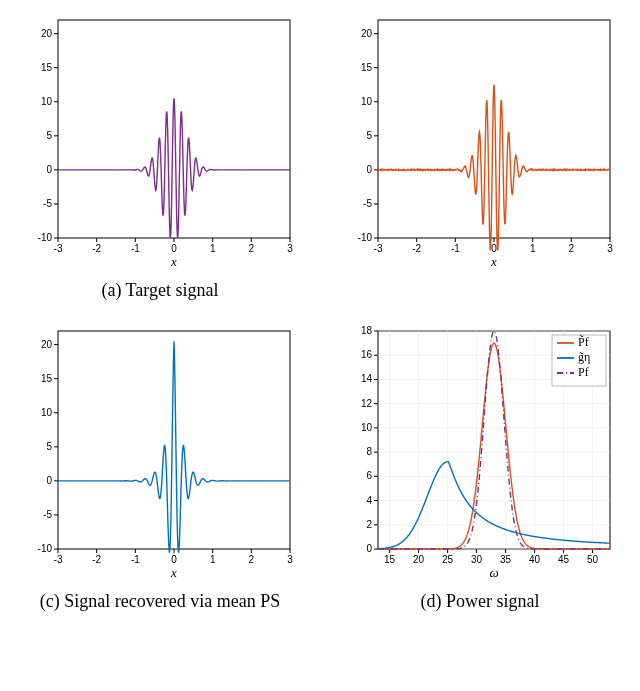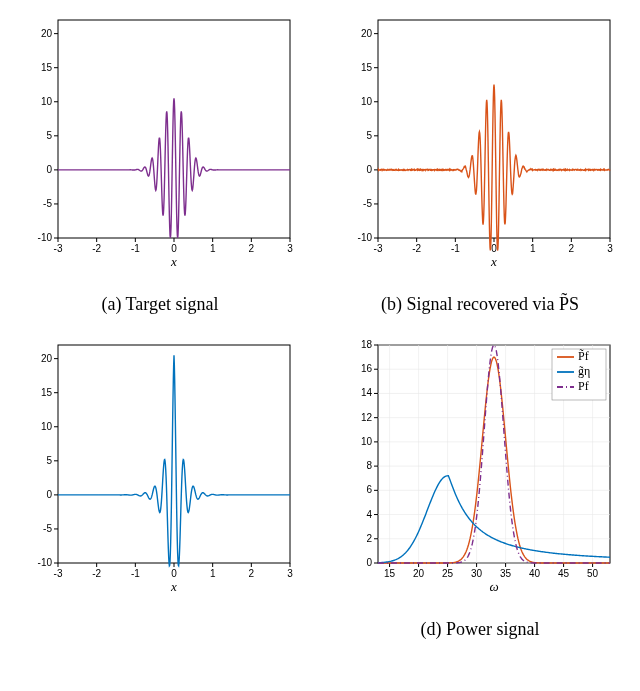--- a/index.html
+++ b/index.html
@@ -13,21 +13,21 @@
   .grid {
     display: grid;
     grid-template-columns: 1fr 1fr;
     grid-gap: 20px 30px;
     justify-items: center;
   }
   .panel { display:flex; flex-direction:column; align-items:center; }
   .caption {
     font-size: 18px;
     font-family: "Times New Roman", Times, serif;
-    margin-top: 24px;
+    margin-top: 10px;
     color: #000;
   }
   svg { display:block; }
   .plot-bg { fill:#fff; stroke:#000; stroke-width:1; }
   .tick { stroke:#000; stroke-width:1; }
   .ticklabel { font-family: Arial, Helvetica, sans-serif; font-size:10px; fill:#000; }
   .axislabel { font-family: "Times New Roman", Times, serif; font-style:italic; font-size:13px; fill:#000; }
   .legend-box { fill:#fff; stroke:#777; stroke-width:0.5; }
   .legend-text { font-family: "Times New Roman", Times, serif; font-size:12px; fill:#000;}
 </style>
@@ -98,21 +98,20 @@
         <text class="ticklabel" x="32" y="128.8125" text-anchor="end">5</text>
         <line class="tick" x1="34" y1="91.75" x2="38" y2="91.75"></line>
         <text class="ticklabel" x="32" y="94.75" text-anchor="end">10</text>
         <line class="tick" x1="34" y1="57.6875" x2="38" y2="57.6875"></line>
         <text class="ticklabel" x="32" y="60.6875" text-anchor="end">15</text>
         <line class="tick" x1="34" y1="23.625" x2="38" y2="23.625"></line>
         <text class="ticklabel" x="32" y="26.625" text-anchor="end">20</text>
         <path d="M38.00 160.39 L38.33 159.44 L38.66 160.33 L38.99 159.82 L39.33 160.00 L39.66 159.92 L39.99 159.75 L40.32 160.22 L40.65 160.05 L40.98 159.83 L41.31 159.39 L41.65 159.55 L41.98 160.20 L42.31 159.37 L42.64 159.55 L42.97 159.93 L43.30 159.44 L43.63 159.94 L43.97 159.73 L44.30 160.06 L44.63 159.61 L44.96 159.82 L45.29 159.71 L45.62 159.96 L45.95 160.25 L46.29 160.05 L46.62 159.88 L46.95 160.39 L47.28 160.22 L47.61 159.96 L47.94 159.38 L48.27 159.65 L48.61 160.09 L48.94 159.96 L49.27 160.18 L49.60 159.80 L49.93 159.38 L50.26 159.45 L50.59 159.91 L50.93 159.60 L51.26 159.78 L51.59 159.43 L51.92 159.92 L52.25 160.17 L52.58 159.68 L52.91 159.57 L53.25 160.10 L53.58 159.86 L53.91 160.24 L54.24 160.27 L54.57 160.08 L54.90 160.27 L55.23 159.56 L55.57 159.82 L55.90 159.97 L56.23 159.49 L56.56 159.90 L56.89 160.16 L57.22 160.07 L57.55 160.21 L57.89 160.21 L58.22 160.30 L58.55 159.56 L58.88 160.37 L59.21 160.30 L59.54 160.31 L59.87 159.78 L60.21 160.14 L60.54 159.99 L60.87 160.05 L61.20 160.01 L61.53 159.87 L61.86 160.21 L62.19 160.36 L62.53 160.19 L62.86 159.78 L63.19 160.23 L63.52 159.68 L63.85 160.20 L64.18 160.34 L64.51 159.64 L64.85 159.95 L65.18 160.29 L65.51 160.10 L65.84 160.29 L66.17 160.00 L66.50 159.89 L66.83 160.02 L67.17 159.93 L67.50 159.44 L67.83 159.55 L68.16 160.24 L68.49 159.84 L68.82 159.63 L69.15 159.59 L69.49 159.62 L69.82 159.44 L70.15 160.24 L70.48 160.33 L70.81 159.89 L71.14 160.12 L71.47 159.43 L71.81 160.31 L72.14 160.22 L72.47 159.88 L72.80 159.47 L73.13 160.03 L73.46 159.80 L73.79 159.65 L74.13 159.42 L74.46 160.17 L74.79 159.73 L75.12 160.34 L75.45 160.35 L75.78 159.88 L76.11 159.92 L76.45 159.91 L76.78 159.45 L77.11 159.98 L77.44 159.37 L77.77 160.11 L78.10 159.61 L78.43 159.39 L78.77 160.28 L79.10 160.38 L79.43 159.64 L79.76 160.07 L80.09 160.17 L80.42 159.43 L80.75 160.11 L81.09 159.94 L81.42 159.55 L81.75 159.59 L82.08 160.37 L82.41 159.81 L82.74 159.55 L83.07 160.24 L83.41 159.56 L83.74 159.54 L84.07 160.19 L84.40 159.94 L84.73 159.59 L85.06 159.60 L85.39 159.50 L85.73 160.30 L86.06 159.65 L86.39 159.53 L86.72 159.44 L87.05 159.77 L87.38 159.89 L87.71 159.46 L88.05 160.37 L88.38 160.30 L88.71 159.66 L89.04 159.85 L89.37 159.47 L89.70 159.42 L90.03 159.85 L90.37 160.13 L90.70 160.05 L91.03 159.46 L91.36 159.82 L91.69 160.31 L92.02 159.86 L92.35 160.20 L92.69 159.92 L93.02 159.64 L93.35 159.62 L93.68 159.87 L94.01 159.70 L94.34 160.36 L94.67 159.65 L95.01 159.50 L95.34 159.57 L95.67 159.88 L96.00 159.74 L96.33 160.20 L96.66 159.99 L96.99 159.39 L97.33 160.03 L97.66 159.39 L97.99 159.91 L98.32 159.67 L98.65 159.54 L98.98 160.39 L99.31 160.30 L99.65 159.46 L99.98 159.65 L100.31 159.92 L100.64 160.25 L100.97 159.76 L101.30 160.20 L101.63 159.81 L101.97 160.29 L102.30 159.39 L102.63 159.74 L102.96 160.07 L103.29 159.57 L103.62 160.22 L103.95 159.91 L104.29 159.79 L104.62 160.21 L104.95 159.86 L105.28 160.02 L105.61 159.51 L105.94 159.75 L106.27 160.13 L106.61 159.50 L106.94 159.41 L107.27 159.97 L107.60 160.12 L107.93 160.17 L108.26 159.54 L108.59 159.55 L108.93 159.75 L109.26 160.11 L109.59 159.32 L109.92 160.21 L110.25 159.44 L110.58 159.95 L110.91 159.69 L111.25 159.85 L111.58 160.08 L111.91 159.66 L112.24 159.96 L112.57 159.98 L112.90 160.45 L113.23 160.05 L113.57 159.73 L113.90 160.19 L114.23 159.71 L114.56 159.98 L114.89 159.75 L115.22 160.01 L115.55 159.97 L115.89 159.60 L116.22 159.86 L116.55 159.57 L116.88 159.25 L117.21 159.42 L117.54 159.12 L117.87 159.11 L118.21 159.41 L118.54 159.95 L118.87 159.90 L119.20 160.17 L119.53 160.05 L119.86 160.15 L120.19 160.85 L120.53 161.06 L120.86 161.04 L121.19 161.56 L121.52 161.16 L121.85 161.57 L122.18 160.24 L122.51 159.76 L122.85 159.24 L123.18 159.06 L123.51 158.50 L123.84 157.67 L124.17 156.80 L124.50 157.00 L124.83 156.27 L125.17 156.03 L125.50 156.57 L125.83 157.82 L126.16 159.43 L126.49 160.56 L126.82 161.72 L127.15 163.28 L127.49 165.00 L127.82 166.38 L128.15 166.93 L128.48 167.50 L128.81 166.96 L129.14 165.99 L129.47 164.39 L129.81 161.74 L130.14 159.38 L130.47 156.53 L130.80 153.30 L131.13 150.69 L131.46 148.07 L131.79 146.55 L132.13 145.86 L132.46 145.92 L132.79 148.10 L133.12 151.36 L133.45 155.62 L133.78 160.46 L134.11 165.61 L134.45 171.30 L134.78 176.00 L135.11 180.33 L135.44 183.28 L135.77 184.56 L136.10 182.88 L136.43 180.76 L136.77 175.36 L137.10 167.87 L137.43 160.40 L137.76 151.33 L138.09 141.81 L138.42 134.11 L138.75 127.40 L139.09 122.89 L139.42 121.80 L139.75 123.22 L140.08 127.58 L140.41 135.16 L140.74 146.04 L141.07 158.11 L141.41 171.51 L141.74 184.63 L142.07 196.18 L142.40 205.34 L142.73 212.43 L143.06 214.62 L143.39 211.70 L143.73 205.03 L144.06 194.38 L144.39 180.09 L144.72 163.67 L145.05 146.42 L145.38 128.81 L145.71 113.53 L146.05 100.75 L146.38 92.72 L146.71 89.95 L147.04 92.57 L147.37 100.87 L147.70 114.82 L148.03 132.00 L148.37 152.23 L148.70 174.30 L149.03 194.56 L149.36 213.77 L149.69 227.74 L150.02 237.56 L150.35 240.50 L150.69 237.28 L151.02 227.84 L151.35 213.02 L151.68 192.74 L152.01 170.50 L152.34 146.71 L152.67 123.84 L153.01 104.11 L153.34 88.37 L153.67 77.98 L154.00 74.53 L154.33 78.20 L154.66 87.81 L154.99 103.92 L155.33 124.04 L155.66 146.80 L155.99 170.05 L156.32 192.84 L156.65 213.12 L156.98 228.19 L157.31 237.77 L157.65 240.54 L157.98 237.62 L158.31 228.63 L158.64 213.29 L158.97 195.40 L159.30 174.10 L159.63 152.98 L159.97 131.86 L160.30 114.44 L160.63 100.81 L160.96 93.02 L161.29 89.70 L161.62 92.83 L161.95 101.18 L162.29 112.93 L162.62 129.00 L162.95 146.36 L163.28 163.56 L163.61 180.55 L163.94 194.26 L164.27 205.94 L164.61 212.55 L164.94 214.47 L165.27 212.41 L165.60 205.48 L165.93 196.52 L166.26 184.00 L166.59 171.26 L166.93 157.90 L167.26 145.95 L167.59 135.90 L167.92 128.09 L168.25 123.35 L168.58 121.77 L168.91 123.43 L169.25 127.31 L169.58 134.03 L169.91 141.89 L170.24 150.88 L170.57 160.43 L170.90 168.02 L171.23 175.07 L171.57 180.16 L171.90 183.42 L172.23 184.28 L172.56 183.83 L172.89 180.29 L173.22 176.03 L173.55 171.39 L173.89 165.94 L174.22 160.64 L174.55 155.08 L174.88 150.81 L175.21 148.35 L175.54 146.16 L175.87 145.33 L176.21 146.05 L176.54 147.89 L176.87 150.15 L177.20 153.32 L177.53 156.38 L177.86 159.48 L178.19 161.83 L178.53 164.80 L178.86 166.16 L179.19 166.86 L179.52 166.92 L179.85 166.47 L180.18 165.82 L180.51 164.57 L180.85 163.86 L181.18 162.24 L181.51 160.57 L181.84 158.69 L182.17 158.29 L182.50 156.91 L182.83 156.37 L183.17 156.15 L183.50 156.30 L183.83 157.19 L184.16 157.07 L184.49 158.66 L184.82 158.55 L185.15 159.35 L185.49 159.73 L185.82 160.40 L186.15 160.84 L186.48 161.38 L186.81 161.81 L187.14 161.10 L187.47 161.09 L187.81 160.65 L188.14 160.41 L188.47 160.12 L188.80 160.04 L189.13 160.02 L189.46 159.47 L189.79 159.50 L190.13 159.69 L190.46 159.49 L190.79 158.85 L191.12 159.42 L191.45 159.34 L191.78 159.16 L192.11 159.88 L192.45 159.41 L192.78 160.41 L193.11 160.07 L193.44 159.86 L193.77 159.86 L194.10 159.79 L194.43 159.71 L194.77 159.75 L195.10 160.03 L195.43 159.60 L195.76 159.86 L196.09 159.73 L196.42 160.12 L196.75 159.85 L197.09 159.62 L197.42 159.51 L197.75 160.29 L198.08 159.81 L198.41 159.41 L198.74 159.57 L199.07 159.54 L199.41 160.06 L199.74 159.89 L200.07 159.44 L200.40 159.60 L200.73 160.19 L201.06 159.89 L201.39 159.77 L201.73 159.44 L202.06 159.96 L202.39 159.40 L202.72 159.81 L203.05 160.08 L203.38 159.39 L203.71 159.76 L204.05 159.79 L204.38 159.88 L204.71 160.14 L205.04 160.09 L205.37 160.16 L205.70 159.55 L206.03 159.52 L206.37 159.39 L206.70 160.01 L207.03 159.44 L207.36 159.73 L207.69 159.89 L208.02 159.46 L208.35 159.48 L208.69 159.98 L209.02 159.90 L209.35 160.27 L209.68 160.15 L210.01 160.30 L210.34 159.92 L210.67 159.50 L211.01 160.00 L211.34 159.87 L211.67 159.60 L212.00 160.09 L212.33 159.95 L212.66 159.67 L212.99 160.35 L213.33 159.44 L213.66 160.04 L213.99 159.46 L214.32 160.33 L214.65 160.32 L214.98 159.69 L215.31 159.38 L215.65 159.99 L215.98 159.76 L216.31 160.04 L216.64 160.33 L216.97 160.02 L217.30 160.06 L217.63 160.31 L217.97 160.39 L218.30 159.72 L218.63 159.64 L218.96 160.04 L219.29 160.00 L219.62 159.55 L219.95 160.14 L220.29 159.83 L220.62 159.37 L220.95 159.47 L221.28 159.83 L221.61 160.37 L221.94 159.78 L222.27 159.73 L222.61 159.96 L222.94 159.72 L223.27 159.48 L223.60 159.39 L223.93 160.07 L224.26 159.97 L224.59 160.29 L224.93 159.49 L225.26 160.19 L225.59 159.37 L225.92 159.92 L226.25 160.23 L226.58 160.11 L226.91 160.32 L227.25 159.44 L227.58 160.03 L227.91 160.09 L228.24 159.76 L228.57 159.87 L228.90 159.93 L229.23 159.65 L229.57 160.26 L229.90 159.67 L230.23 160.02 L230.56 160.02 L230.89 159.94 L231.22 160.26 L231.55 160.10 L231.89 159.99 L232.22 159.45 L232.55 160.06 L232.88 159.69 L233.21 159.37 L233.54 159.55 L233.87 159.87 L234.21 160.14 L234.54 159.59 L234.87 159.53 L235.20 159.45 L235.53 159.54 L235.86 159.47 L236.19 160.01 L236.53 160.11 L236.86 159.70 L237.19 159.91 L237.52 159.94 L237.85 159.45 L238.18 160.05 L238.51 159.91 L238.85 160.02 L239.18 160.12 L239.51 159.74 L239.84 159.81 L240.17 160.16 L240.50 159.45 L240.83 159.54 L241.17 159.67 L241.50 160.16 L241.83 159.90 L242.16 159.90 L242.49 159.84 L242.82 159.93 L243.15 160.36 L243.49 160.35 L243.82 160.35 L244.15 159.90 L244.48 160.32 L244.81 160.06 L245.14 160.21 L245.47 159.41 L245.81 160.23 L246.14 159.52 L246.47 159.54 L246.80 159.66 L247.13 159.55 L247.46 159.37 L247.79 159.37 L248.13 159.78 L248.46 160.18 L248.79 159.60 L249.12 160.30 L249.45 160.08 L249.78 159.59 L250.11 160.10 L250.45 160.26 L250.78 159.60 L251.11 159.96 L251.44 159.97 L251.77 159.73 L252.10 160.04 L252.43 159.60 L252.77 159.87 L253.10 159.78 L253.43 159.69 L253.76 160.35 L254.09 159.60 L254.42 159.94 L254.75 159.43 L255.09 159.68 L255.42 159.91 L255.75 159.88 L256.08 159.50 L256.41 159.44 L256.74 159.60 L257.07 159.68 L257.41 160.10 L257.74 160.22 L258.07 159.71 L258.40 160.08 L258.73 159.80 L259.06 159.53 L259.39 159.79 L259.73 160.25 L260.06 160.13 L260.39 159.42 L260.72 160.27 L261.05 159.89 L261.38 159.47 L261.71 159.57 L262.05 160.02 L262.38 159.99 L262.71 160.10 L263.04 159.88 L263.37 159.39 L263.70 159.96 L264.03 160.16 L264.37 159.49 L264.70 160.23 L265.03 159.83 L265.36 159.95 L265.69 160.05 L266.02 160.03 L266.35 160.06 L266.69 159.83 L267.02 159.83 L267.35 160.03 L267.68 160.02 L268.01 159.54 L268.34 159.61 L268.67 159.38 L269.01 159.81 L269.34 159.85 L269.67 160.14 L270.00 159.46" fill="none" stroke="#d95319" stroke-width="1.4"></path>
         <text class="axislabel" x="154" y="256" text-anchor="middle">x</text>
       </svg>
-      <div class="caption">(b) Signal recovered via P̃S</div>
     </div>
     <div class="panel">
       <svg width="280" height="260">
         <rect class="plot-bg" x="38" y="10" width="232" height="218"></rect>
         <line class="tick" x1="38" y1="228" x2="38" y2="232"></line>
         <text class="ticklabel" x="38" y="242" text-anchor="middle">-3</text>
         <line class="tick" x1="76.66666666666666" y1="228" x2="76.66666666666666" y2="232"></line>
         <text class="ticklabel" x="76.66666666666666" y="242" text-anchor="middle">-2</text>
         <line class="tick" x1="115.33333333333333" y1="228" x2="115.33333333333333" y2="232"></line>
         <text class="ticklabel" x="115.33333333333333" y="242" text-anchor="middle">-1</text>
@@ -134,20 +133,21 @@
         <text class="ticklabel" x="32" y="128.8125" text-anchor="end">5</text>
         <line class="tick" x1="34" y1="91.75" x2="38" y2="91.75"></line>
         <text class="ticklabel" x="32" y="94.75" text-anchor="end">10</text>
         <line class="tick" x1="34" y1="57.6875" x2="38" y2="57.6875"></line>
         <text class="ticklabel" x="32" y="60.6875" text-anchor="end">15</text>
         <line class="tick" x1="34" y1="23.625" x2="38" y2="23.625"></line>
         <text class="ticklabel" x="32" y="26.625" text-anchor="end">20</text>
         <path d="M38.00 159.87 L38.33 159.87 L38.66 159.87 L38.99 159.87 L39.33 159.87 L39.66 159.87 L39.99 159.88 L40.32 159.88 L40.65 159.88 L40.98 159.88 L41.31 159.88 L41.65 159.88 L41.98 159.88 L42.31 159.88 L42.64 159.88 L42.97 159.88 L43.30 159.88 L43.63 159.88 L43.97 159.88 L44.30 159.88 L44.63 159.88 L44.96 159.87 L45.29 159.87 L45.62 159.87 L45.95 159.87 L46.29 159.87 L46.62 159.87 L46.95 159.87 L47.28 159.87 L47.61 159.87 L47.94 159.87 L48.27 159.87 L48.61 159.87 L48.94 159.87 L49.27 159.87 L49.60 159.88 L49.93 159.88 L50.26 159.88 L50.59 159.88 L50.93 159.88 L51.26 159.88 L51.59 159.88 L51.92 159.88 L52.25 159.88 L52.58 159.88 L52.91 159.88 L53.25 159.88 L53.58 159.88 L53.91 159.88 L54.24 159.88 L54.57 159.87 L54.90 159.87 L55.23 159.87 L55.57 159.87 L55.90 159.87 L56.23 159.87 L56.56 159.87 L56.89 159.87 L57.22 159.87 L57.55 159.87 L57.89 159.87 L58.22 159.87 L58.55 159.87 L58.88 159.87 L59.21 159.87 L59.54 159.88 L59.87 159.88 L60.21 159.88 L60.54 159.88 L60.87 159.88 L61.20 159.88 L61.53 159.88 L61.86 159.88 L62.19 159.88 L62.53 159.88 L62.86 159.88 L63.19 159.88 L63.52 159.88 L63.85 159.88 L64.18 159.87 L64.51 159.87 L64.85 159.87 L65.18 159.87 L65.51 159.87 L65.84 159.87 L66.17 159.87 L66.50 159.87 L66.83 159.87 L67.17 159.87 L67.50 159.87 L67.83 159.87 L68.16 159.87 L68.49 159.87 L68.82 159.87 L69.15 159.88 L69.49 159.88 L69.82 159.88 L70.15 159.88 L70.48 159.88 L70.81 159.88 L71.14 159.88 L71.47 159.88 L71.81 159.88 L72.14 159.88 L72.47 159.88 L72.80 159.88 L73.13 159.88 L73.46 159.88 L73.79 159.88 L74.13 159.87 L74.46 159.87 L74.79 159.87 L75.12 159.87 L75.45 159.87 L75.78 159.87 L76.11 159.87 L76.45 159.87 L76.78 159.87 L77.11 159.87 L77.44 159.87 L77.77 159.87 L78.10 159.87 L78.43 159.87 L78.77 159.88 L79.10 159.88 L79.43 159.88 L79.76 159.88 L80.09 159.88 L80.42 159.88 L80.75 159.88 L81.09 159.88 L81.42 159.88 L81.75 159.88 L82.08 159.88 L82.41 159.88 L82.74 159.88 L83.07 159.88 L83.41 159.88 L83.74 159.87 L84.07 159.87 L84.40 159.87 L84.73 159.87 L85.06 159.87 L85.39 159.87 L85.73 159.87 L86.06 159.87 L86.39 159.87 L86.72 159.87 L87.05 159.87 L87.38 159.87 L87.71 159.87 L88.05 159.87 L88.38 159.87 L88.71 159.88 L89.04 159.88 L89.37 159.88 L89.70 159.89 L90.03 159.89 L90.37 159.89 L90.70 159.89 L91.03 159.89 L91.36 159.89 L91.69 159.89 L92.02 159.89 L92.35 159.89 L92.69 159.88 L93.02 159.88 L93.35 159.87 L93.68 159.87 L94.01 159.86 L94.34 159.86 L94.67 159.85 L95.01 159.85 L95.34 159.85 L95.67 159.84 L96.00 159.84 L96.33 159.84 L96.66 159.85 L96.99 159.85 L97.33 159.86 L97.66 159.86 L97.99 159.87 L98.32 159.88 L98.65 159.89 L98.98 159.90 L99.31 159.91 L99.65 159.92 L99.98 159.93 L100.31 159.94 L100.64 159.94 L100.97 159.94 L101.30 159.94 L101.63 159.93 L101.97 159.92 L102.30 159.91 L102.63 159.89 L102.96 159.88 L103.29 159.86 L103.62 159.83 L103.95 159.81 L104.29 159.79 L104.62 159.77 L104.95 159.76 L105.28 159.75 L105.61 159.74 L105.94 159.74 L106.27 159.75 L106.61 159.76 L106.94 159.79 L107.27 159.81 L107.60 159.85 L107.93 159.89 L108.26 159.93 L108.59 159.97 L108.93 160.01 L109.26 160.05 L109.59 160.09 L109.92 160.12 L110.25 160.14 L110.58 160.14 L110.91 160.14 L111.25 160.12 L111.58 160.08 L111.91 160.04 L112.24 159.98 L112.57 159.90 L112.90 159.82 L113.23 159.74 L113.57 159.65 L113.90 159.57 L114.23 159.49 L114.56 159.42 L114.89 159.37 L115.22 159.34 L115.55 159.34 L115.89 159.36 L116.22 159.41 L116.55 159.48 L116.88 159.59 L117.21 159.72 L117.54 159.87 L117.87 160.03 L118.21 160.21 L118.54 160.38 L118.87 160.55 L119.20 160.70 L119.53 160.82 L119.86 160.91 L120.19 160.95 L120.53 160.95 L120.86 160.88 L121.19 160.77 L121.52 160.59 L121.85 160.37 L122.18 160.09 L122.51 159.78 L122.85 159.44 L123.18 159.09 L123.51 158.74 L123.84 158.42 L124.17 158.13 L124.50 157.91 L124.83 157.76 L125.17 157.70 L125.50 157.75 L125.83 157.91 L126.16 158.19 L126.49 158.57 L126.82 159.06 L127.15 159.64 L127.49 160.29 L127.82 160.99 L128.15 161.70 L128.48 162.38 L128.81 163.01 L129.14 163.55 L129.47 163.95 L129.81 164.18 L130.14 164.23 L130.47 164.06 L130.80 163.66 L131.13 163.03 L131.46 162.18 L131.79 161.13 L132.13 159.91 L132.46 158.57 L132.79 157.15 L133.12 155.74 L133.45 154.39 L133.78 153.18 L134.11 152.19 L134.45 151.49 L134.78 151.14 L135.11 151.19 L135.44 151.69 L135.77 152.64 L136.10 154.06 L136.43 155.92 L136.77 158.15 L137.10 160.70 L137.43 163.46 L137.76 166.32 L138.09 169.13 L138.42 171.76 L138.75 174.06 L139.09 175.87 L139.42 177.06 L139.75 177.50 L140.08 177.10 L140.41 175.79 L140.74 173.54 L141.07 170.39 L141.41 166.39 L141.74 161.66 L142.07 156.37 L142.40 150.73 L142.73 144.99 L143.06 139.42 L143.39 134.32 L143.73 130.00 L144.06 126.76 L144.39 124.86 L144.72 124.53 L145.05 125.95 L145.38 129.21 L145.71 134.35 L146.05 141.29 L146.38 149.86 L146.71 159.78 L147.04 170.70 L147.37 182.17 L147.70 193.67 L148.03 204.61 L148.37 214.38 L148.70 222.40 L149.03 228.06 L149.36 230.86 L149.69 230.36 L150.02 226.27 L150.35 218.42 L150.69 206.84 L151.02 191.73 L151.35 173.52 L151.68 152.80 L152.01 130.36 L152.34 107.17 L152.67 84.31 L153.01 62.98 L153.34 44.39 L153.67 29.76 L154.00 20.22 L154.33 29.76 L154.66 44.39 L154.99 62.98 L155.33 84.31 L155.66 107.17 L155.99 130.36 L156.32 152.80 L156.65 173.52 L156.98 191.73 L157.31 206.84 L157.65 218.42 L157.98 226.27 L158.31 230.36 L158.64 230.86 L158.97 228.06 L159.30 222.40 L159.63 214.38 L159.97 204.61 L160.30 193.67 L160.63 182.17 L160.96 170.70 L161.29 159.78 L161.62 149.86 L161.95 141.29 L162.29 134.35 L162.62 129.21 L162.95 125.95 L163.28 124.53 L163.61 124.86 L163.94 126.76 L164.27 130.00 L164.61 134.32 L164.94 139.42 L165.27 144.99 L165.60 150.73 L165.93 156.37 L166.26 161.66 L166.59 166.39 L166.93 170.39 L167.26 173.54 L167.59 175.79 L167.92 177.10 L168.25 177.50 L168.58 177.06 L168.91 175.87 L169.25 174.06 L169.58 171.76 L169.91 169.13 L170.24 166.32 L170.57 163.46 L170.90 160.70 L171.23 158.15 L171.57 155.92 L171.90 154.06 L172.23 152.64 L172.56 151.69 L172.89 151.19 L173.22 151.14 L173.55 151.49 L173.89 152.19 L174.22 153.18 L174.55 154.39 L174.88 155.74 L175.21 157.15 L175.54 158.57 L175.87 159.91 L176.21 161.13 L176.54 162.18 L176.87 163.03 L177.20 163.66 L177.53 164.06 L177.86 164.23 L178.19 164.18 L178.53 163.95 L178.86 163.55 L179.19 163.01 L179.52 162.38 L179.85 161.70 L180.18 160.99 L180.51 160.29 L180.85 159.64 L181.18 159.06 L181.51 158.57 L181.84 158.19 L182.17 157.91 L182.50 157.75 L182.83 157.70 L183.17 157.76 L183.50 157.91 L183.83 158.13 L184.16 158.42 L184.49 158.74 L184.82 159.09 L185.15 159.44 L185.49 159.78 L185.82 160.09 L186.15 160.37 L186.48 160.59 L186.81 160.77 L187.14 160.88 L187.47 160.95 L187.81 160.95 L188.14 160.91 L188.47 160.82 L188.80 160.70 L189.13 160.55 L189.46 160.38 L189.79 160.21 L190.13 160.03 L190.46 159.87 L190.79 159.72 L191.12 159.59 L191.45 159.48 L191.78 159.41 L192.11 159.36 L192.45 159.34 L192.78 159.34 L193.11 159.37 L193.44 159.42 L193.77 159.49 L194.10 159.57 L194.43 159.65 L194.77 159.74 L195.10 159.82 L195.43 159.90 L195.76 159.98 L196.09 160.04 L196.42 160.08 L196.75 160.12 L197.09 160.14 L197.42 160.14 L197.75 160.14 L198.08 160.12 L198.41 160.09 L198.74 160.05 L199.07 160.01 L199.41 159.97 L199.74 159.93 L200.07 159.89 L200.40 159.85 L200.73 159.81 L201.06 159.79 L201.39 159.76 L201.73 159.75 L202.06 159.74 L202.39 159.74 L202.72 159.75 L203.05 159.76 L203.38 159.77 L203.71 159.79 L204.05 159.81 L204.38 159.83 L204.71 159.86 L205.04 159.88 L205.37 159.89 L205.70 159.91 L206.03 159.92 L206.37 159.93 L206.70 159.94 L207.03 159.94 L207.36 159.94 L207.69 159.94 L208.02 159.93 L208.35 159.92 L208.69 159.91 L209.02 159.90 L209.35 159.89 L209.68 159.88 L210.01 159.87 L210.34 159.86 L210.67 159.86 L211.01 159.85 L211.34 159.85 L211.67 159.84 L212.00 159.84 L212.33 159.84 L212.66 159.85 L212.99 159.85 L213.33 159.85 L213.66 159.86 L213.99 159.86 L214.32 159.87 L214.65 159.87 L214.98 159.88 L215.31 159.88 L215.65 159.89 L215.98 159.89 L216.31 159.89 L216.64 159.89 L216.97 159.89 L217.30 159.89 L217.63 159.89 L217.97 159.89 L218.30 159.89 L218.63 159.88 L218.96 159.88 L219.29 159.88 L219.62 159.87 L219.95 159.87 L220.29 159.87 L220.62 159.87 L220.95 159.87 L221.28 159.87 L221.61 159.87 L221.94 159.87 L222.27 159.87 L222.61 159.87 L222.94 159.87 L223.27 159.87 L223.60 159.87 L223.93 159.87 L224.26 159.87 L224.59 159.88 L224.93 159.88 L225.26 159.88 L225.59 159.88 L225.92 159.88 L226.25 159.88 L226.58 159.88 L226.91 159.88 L227.25 159.88 L227.58 159.88 L227.91 159.88 L228.24 159.88 L228.57 159.88 L228.90 159.88 L229.23 159.88 L229.57 159.87 L229.90 159.87 L230.23 159.87 L230.56 159.87 L230.89 159.87 L231.22 159.87 L231.55 159.87 L231.89 159.87 L232.22 159.87 L232.55 159.87 L232.88 159.87 L233.21 159.87 L233.54 159.87 L233.87 159.87 L234.21 159.88 L234.54 159.88 L234.87 159.88 L235.20 159.88 L235.53 159.88 L235.86 159.88 L236.19 159.88 L236.53 159.88 L236.86 159.88 L237.19 159.88 L237.52 159.88 L237.85 159.88 L238.18 159.88 L238.51 159.88 L238.85 159.88 L239.18 159.87 L239.51 159.87 L239.84 159.87 L240.17 159.87 L240.50 159.87 L240.83 159.87 L241.17 159.87 L241.50 159.87 L241.83 159.87 L242.16 159.87 L242.49 159.87 L242.82 159.87 L243.15 159.87 L243.49 159.87 L243.82 159.87 L244.15 159.88 L244.48 159.88 L244.81 159.88 L245.14 159.88 L245.47 159.88 L245.81 159.88 L246.14 159.88 L246.47 159.88 L246.80 159.88 L247.13 159.88 L247.46 159.88 L247.79 159.88 L248.13 159.88 L248.46 159.88 L248.79 159.87 L249.12 159.87 L249.45 159.87 L249.78 159.87 L250.11 159.87 L250.45 159.87 L250.78 159.87 L251.11 159.87 L251.44 159.87 L251.77 159.87 L252.10 159.87 L252.43 159.87 L252.77 159.87 L253.10 159.87 L253.43 159.87 L253.76 159.88 L254.09 159.88 L254.42 159.88 L254.75 159.88 L255.09 159.88 L255.42 159.88 L255.75 159.88 L256.08 159.88 L256.41 159.88 L256.74 159.88 L257.07 159.88 L257.41 159.88 L257.74 159.88 L258.07 159.88 L258.40 159.88 L258.73 159.87 L259.06 159.87 L259.39 159.87 L259.73 159.87 L260.06 159.87 L260.39 159.87 L260.72 159.87 L261.05 159.87 L261.38 159.87 L261.71 159.87 L262.05 159.87 L262.38 159.87 L262.71 159.87 L263.04 159.87 L263.37 159.88 L263.70 159.88 L264.03 159.88 L264.37 159.88 L264.70 159.88 L265.03 159.88 L265.36 159.88 L265.69 159.88 L266.02 159.88 L266.35 159.88 L266.69 159.88 L267.02 159.88 L267.35 159.88 L267.68 159.88 L268.01 159.88 L268.34 159.87 L268.67 159.87 L269.01 159.87 L269.34 159.87 L269.67 159.87 L270.00 159.87" fill="none" stroke="#0072bd" stroke-width="1.4"></path>
         <text class="axislabel" x="154" y="256" text-anchor="middle">x</text>
       </svg>
+      <div class="caption">(c) Signal recovered via mean PS</div>
     </div>
     <div class="panel">
       <svg width="280" height="260">
         <rect class="plot-bg" x="38" y="10" width="232" height="218"></rect>
         <line x1="49.6" y1="10" x2="49.6" y2="228" stroke="#e8e8e8" stroke-width="0.6"></line>
         <line x1="78.6" y1="10" x2="78.6" y2="228" stroke="#e8e8e8" stroke-width="0.6"></line>
         <line x1="107.6" y1="10" x2="107.6" y2="228" stroke="#e8e8e8" stroke-width="0.6"></line>
         <line x1="136.6" y1="10" x2="136.6" y2="228" stroke="#e8e8e8" stroke-width="0.6"></line>
         <line x1="165.60000000000002" y1="10" x2="165.60000000000002" y2="228" stroke="#e8e8e8" stroke-width="0.6"></line>
         <line x1="194.60000000000002" y1="10" x2="194.60000000000002" y2="228" stroke="#e8e8e8" stroke-width="0.6"></line>

